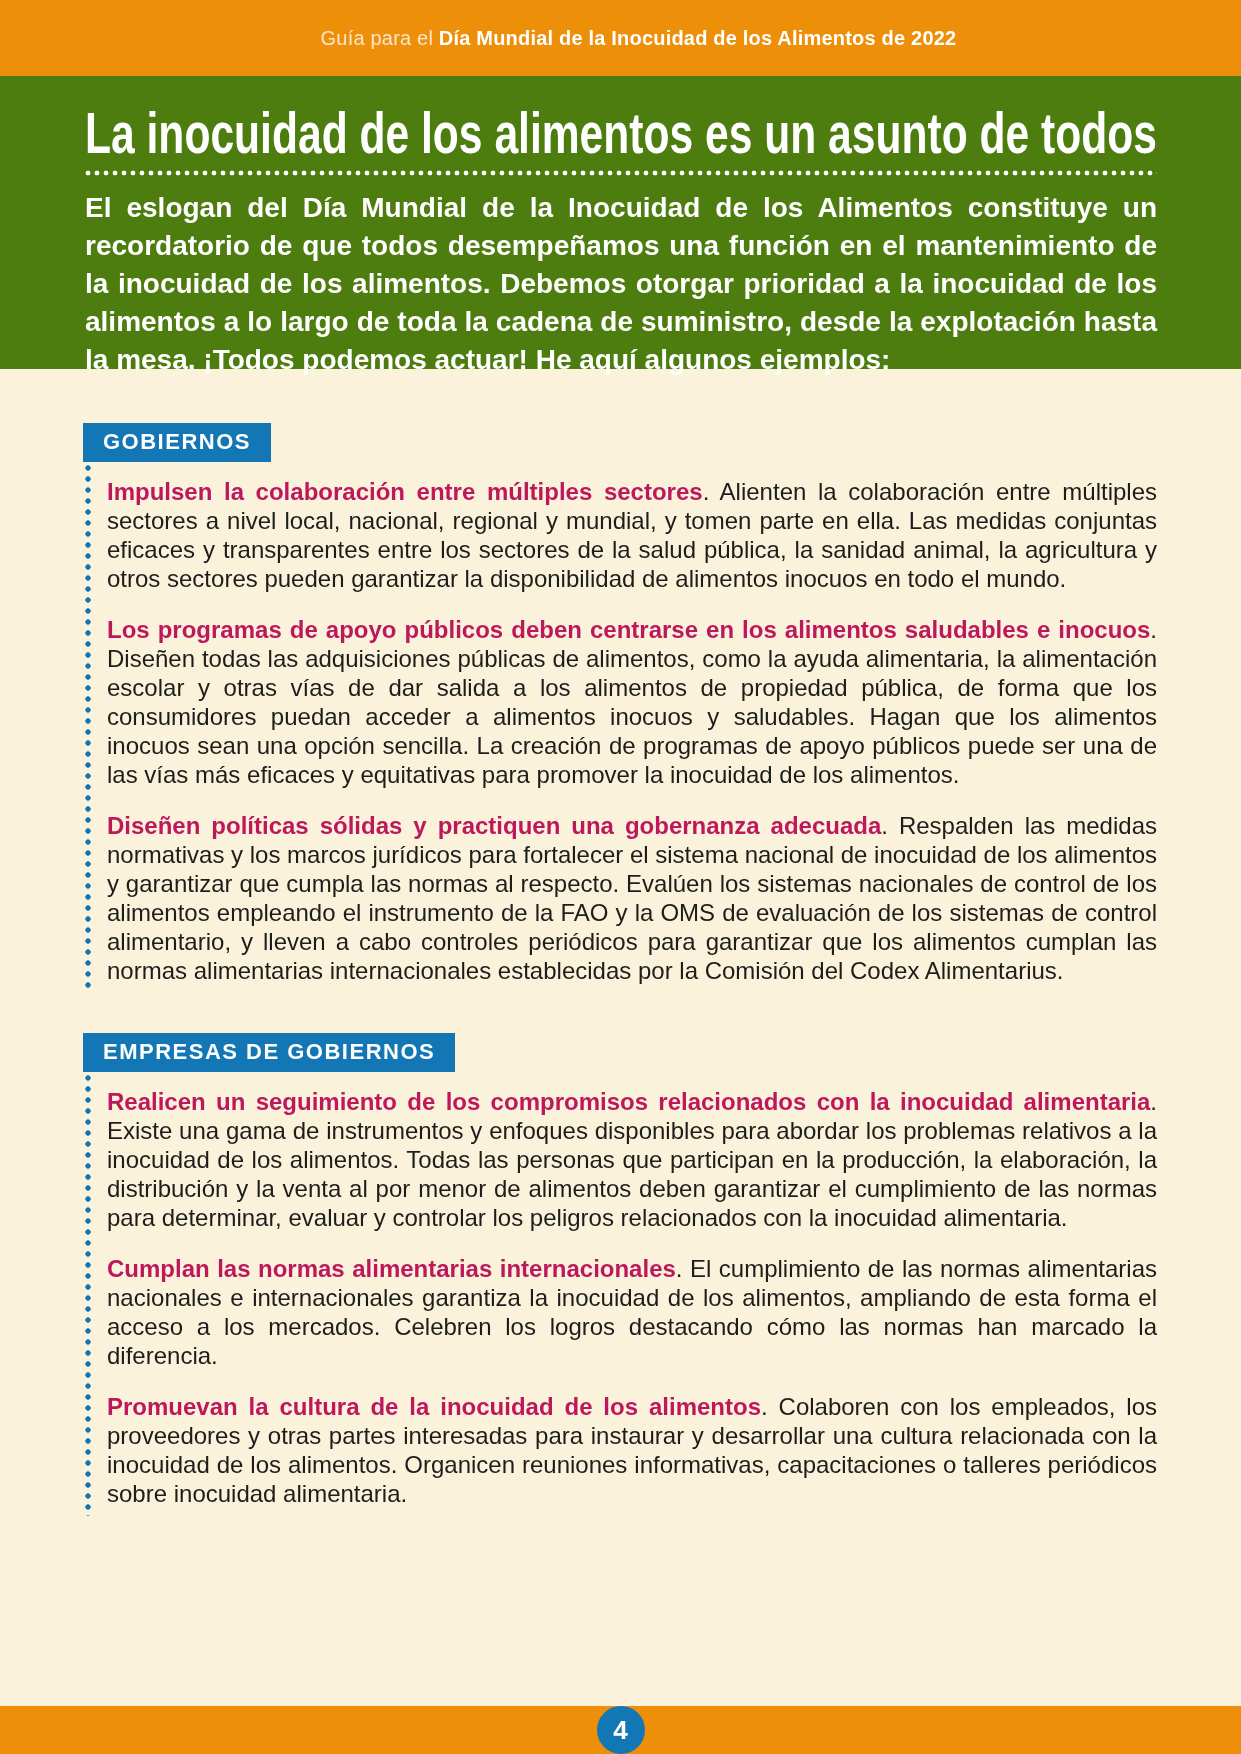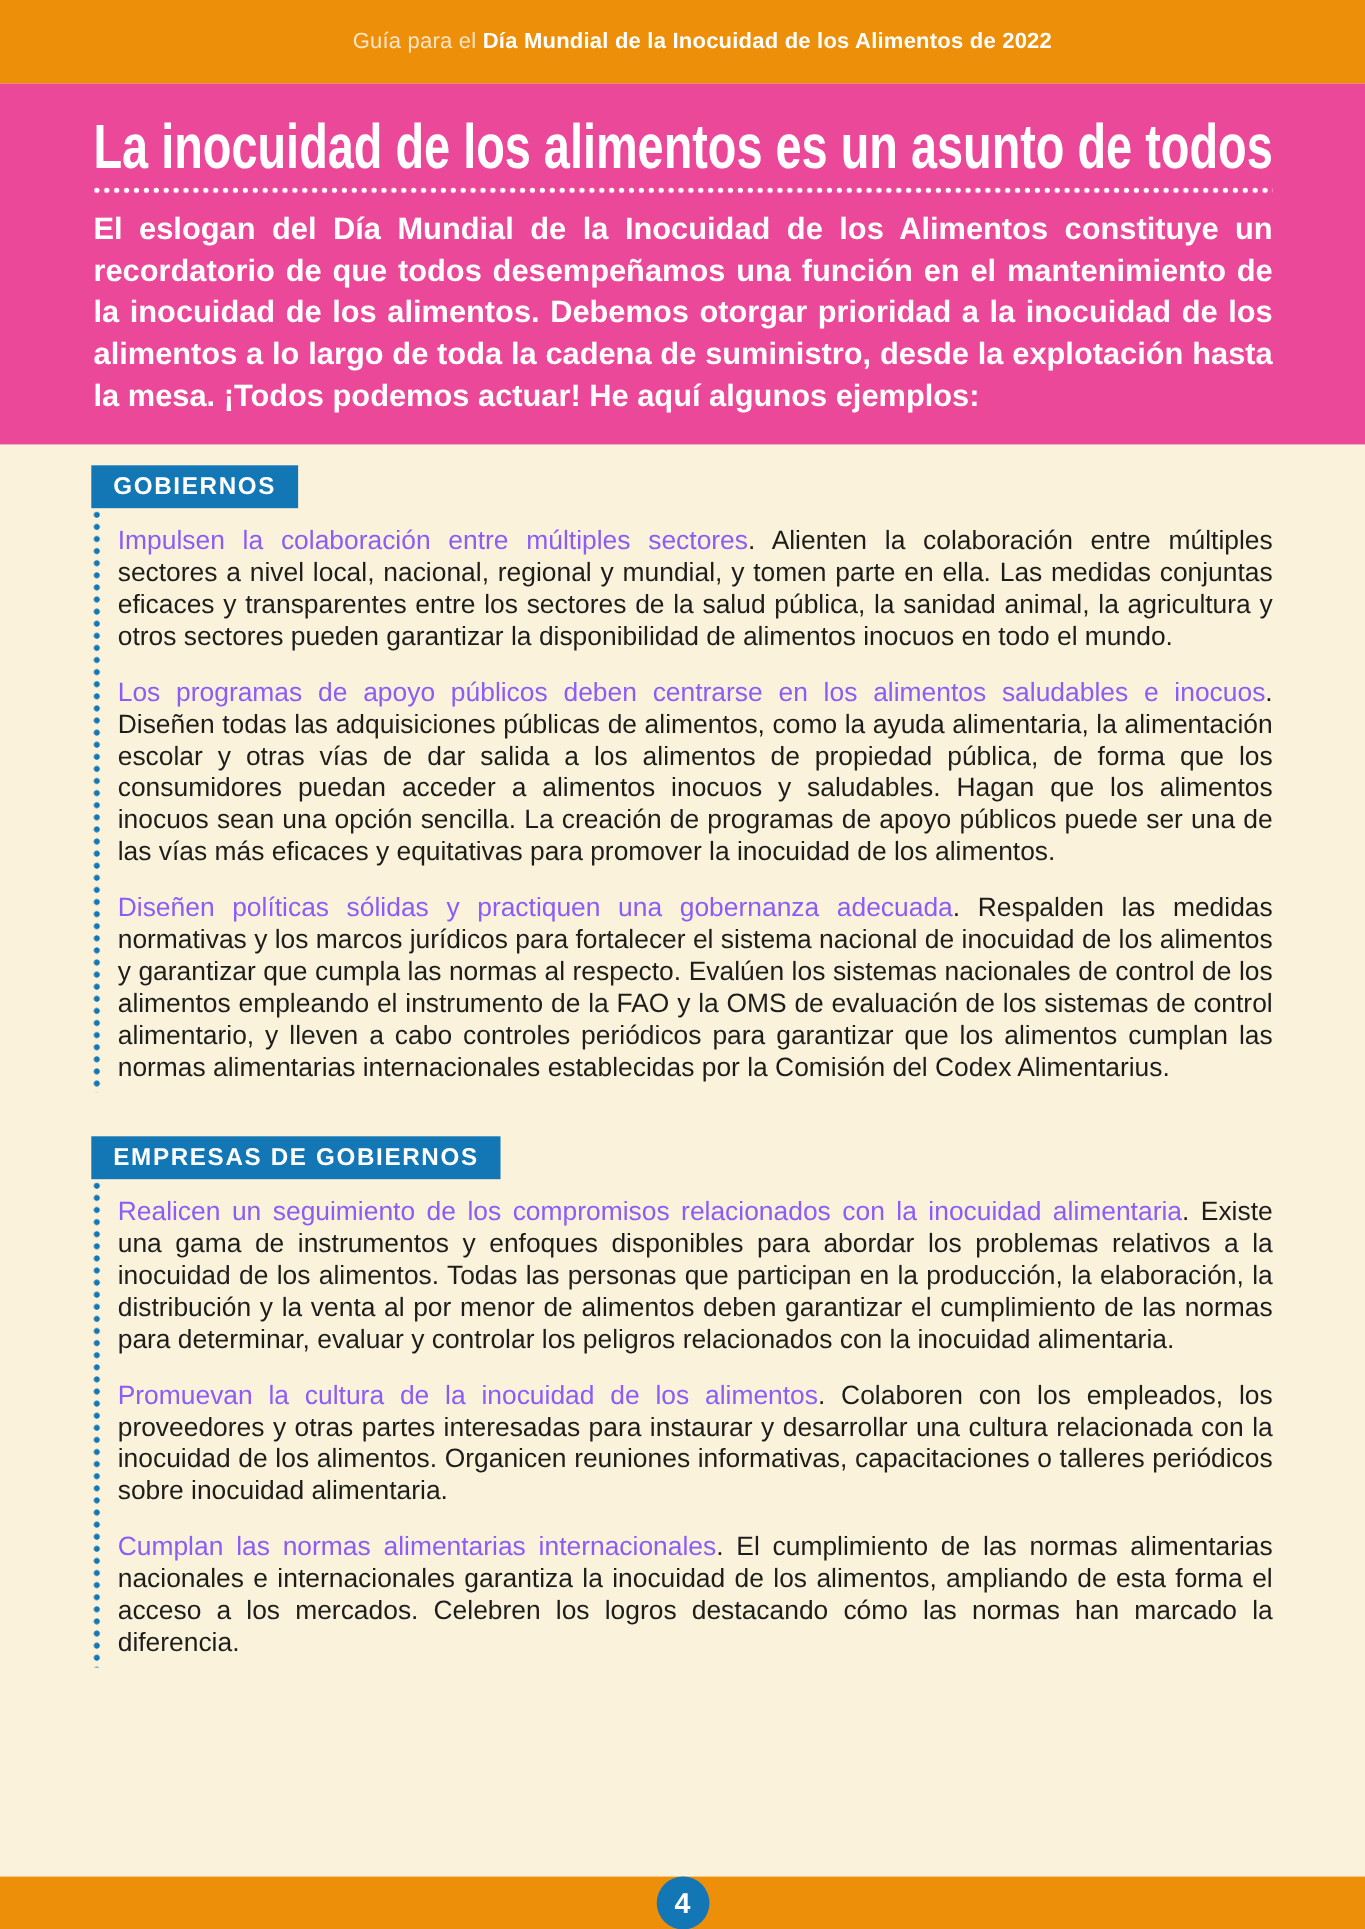--- a/index.html
+++ b/index.html
@@ -16,22 +16,22 @@
   .topbar{
     position:absolute;top:0;left:0;right:0;height:76px;
     background:#EE8F0A;
     display:flex;align-items:center;justify-content:center;padding-left:36px;
   }
   .topbar-text{font-size:20px;color:#fff;letter-spacing:.2px;}
   .topbar-text .light{font-weight:400;opacity:.78;}
   .topbar-text .strong{font-weight:700;}
   
   .hero{
-    position:absolute;top:76px;left:0;right:0;height:328px;
-    background:#ec4899;
+    position:absolute;top:76px;left:0;right:0;height:293px;
+    background:#4d7c0f;
     padding:25px 84px 0 85px;
   }
   .hero-title-svg{display:block;width:1072px;height:64px;}
   .hero-title-svg text{
     font-family:"Liberation Sans", sans-serif;
     font-weight:700;fill:#ffffff;
   }
   .dotted-rule{
     margin-top:5px;height:6px;width:1072px;
     background-image:radial-gradient(circle at 3px 3px,#ffffff 2.1px,rgba(255,255,255,0) 2.7px);
@@ -63,21 +63,21 @@
     background-image:radial-gradient(circle at 3px 3px,#1377B5 2.4px,rgba(19,119,181,0) 3px);
     background-size:6px 11px;background-repeat:repeat-y;
   }
   .para{
     margin:0 0 22px 0;
     font-size:24px;line-height:29px;
     color:#1D1D1B;
     text-align:justify;text-align-last:left;
   }
   .para:last-child{margin-bottom:0;}
-  .lead{color:#8b5cf6;font-weight:400;}
+  .lead{color:#be185d;font-weight:700;}
   
   .bottombar{
     position:absolute;left:0;right:0;bottom:0;height:48px;
     background:#EE8F0A;
   }
   .page-circle{
     position:absolute;left:50%;bottom:24px;
     width:48px;height:48px;margin-left:-24px;
     border-radius:50%;
     background:#1377B5;
@@ -115,22 +115,22 @@
         <p class="para"><strong class="lead">Los programas de apoyo públicos deben centrarse en los alimentos saludables e inocuos</strong><span>. Diseñen todas las adquisiciones públicas de alimentos, como la ayuda alimentaria, la alimentación escolar y otras vías de dar salida a los alimentos de propiedad pública, de forma que los consumidores puedan acceder a alimentos inocuos y saludables. Hagan que los alimentos inocuos sean una opción sencilla. La creación de programas de apoyo públicos puede ser una de las vías más eficaces y equitativas para promover la inocuidad de los alimentos.</span></p>
         <p class="para"><strong class="lead">Diseñen políticas sólidas y practiquen una gobernanza adecuada</strong><span>. Respalden las medidas normativas y los marcos jurídicos para fortalecer el sistema nacional de inocuidad de los alimentos y garantizar que cumpla las normas al respecto. Evalúen los sistemas nacionales de control de los alimentos empleando el instrumento de la FAO y la OMS de evaluación de los sistemas de control alimentario, y lleven a cabo controles periódicos para garantizar que los alimentos cumplan las normas alimentarias internacionales establecidas por la Comisión del Codex Alimentarius.</span></p>
       </div>
     </section>
 
     <section>
       <h2 class="badge second">EMPRESAS DE GOBIERNOS</h2>
       <div class="sec-body">
         <div class="dotline"></div>
         <p class="para"><strong class="lead">Realicen un seguimiento de los compromisos relacionados con la inocuidad alimentaria</strong><span>. Existe una gama de instrumentos y enfoques disponibles para abordar los problemas relativos a la inocuidad de los alimentos. Todas las personas que participan en la producción, la elaboración, la distribución y la venta al por menor de alimentos deben garantizar el cumplimiento de las normas para determinar, evaluar y controlar los peligros relacionados con la inocuidad alimentaria.</span></p>
+        <p class="para"><strong class="lead">Cumplan las normas alimentarias internacionales</strong><span>. El cumplimiento de las normas alimentarias nacionales e internacionales garantiza la inocuidad de los alimentos, ampliando de esta forma el acceso a los mercados. Celebren los logros destacando cómo las normas han marcado la diferencia.</span></p>
         <p class="para"><strong class="lead">Promuevan la cultura de la inocuidad de los alimentos</strong><span>. Colaboren con los empleados, los proveedores y otras partes interesadas para instaurar y desarrollar una cultura relacionada con la inocuidad de los alimentos. Organicen reuniones informativas, capacitaciones o talleres periódicos sobre inocuidad alimentaria.</span></p>
-        <p class="para"><strong class="lead">Cumplan las normas alimentarias internacionales</strong><span>. El cumplimiento de las normas alimentarias nacionales e internacionales garantiza la inocuidad de los alimentos, ampliando de esta forma el acceso a los mercados. Celebren los logros destacando cómo las normas han marcado la diferencia.</span></p>
       </div>
     </section>
 
   </main>
 
   <footer class="bottombar">
     <div class="page-circle">
       <span>4</span>
     </div>
   </footer>

